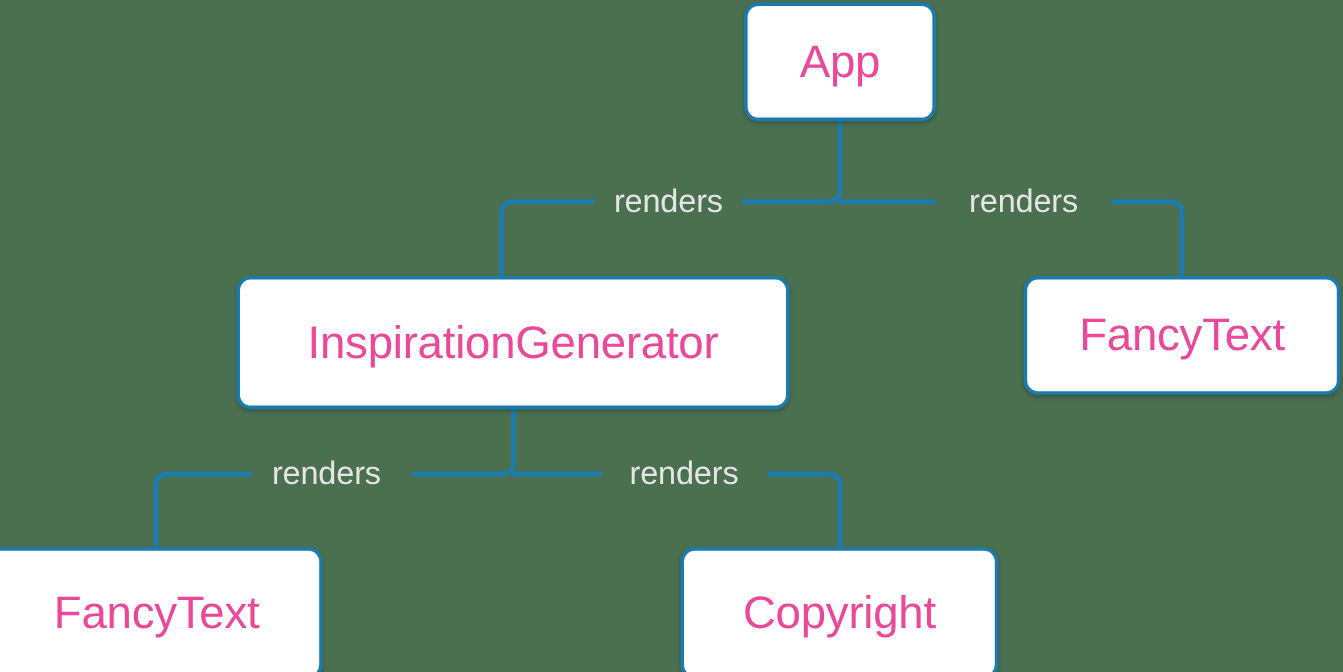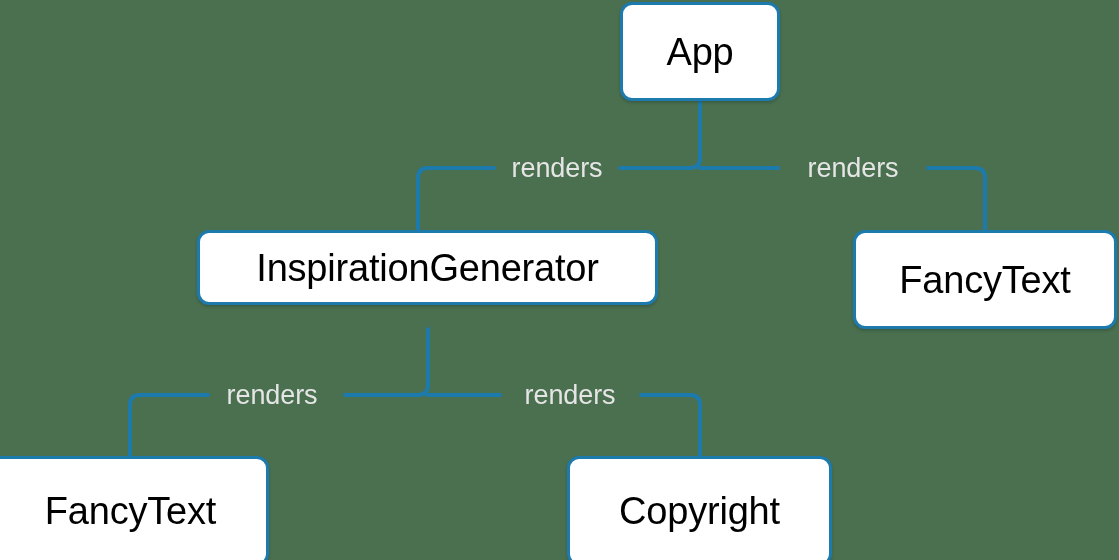--- a/index.html
+++ b/index.html
@@ -32,21 +32,21 @@
     box-sizing: border-box;
     background: #ffffff;
     border: 3px solid #1c7aad;
     border-radius: 12px;
     display: flex;
     align-items: center;
     justify-content: center;
     box-shadow: 0 2px 3px rgba(0,0,0,0.18);
   }
   .node-label {
-    color: #000000;
+    color: #ec4899;
     font-family: "Liberation Sans", sans-serif;
     font-size: 38px;
     font-weight: 400;
     letter-spacing: -0.2px;
     white-space: nowrap;
     line-height: 1;
   }
   .edge-label {
     position: absolute;
     color: #e5e5e5;
@@ -83,21 +83,21 @@
       <path d="M 428 395 L 500 395"></path>
       <path d="M 641 395 L 690 395 Q 700 395 700 405 L 700 456"></path>
 
     </g>
   </svg>
 
   <div class="node-box" style="left:620px; top:2px; width:160px; height:99px;">
     <span class="node-label">App</span>
   </div>
 
-  <div class="node-box" style="left:197px; top:230px; width:461px; height:75px;">
+  <div class="node-box" style="left:197px; top:230px; width:461px; height:111px;">
     <span class="node-label">InspirationGenerator</span>
   </div>
 
   <div class="node-box" style="left:853px; top:230px; width:264px; height:99px;">
     <span class="node-label">FancyText</span>
   </div>
 
   <div class="node-box" style="left:-30px; top:456px; width:299px; height:110px;">
     <span class="node-label" style="margin-left:22px;">FancyText</span>
   </div>

